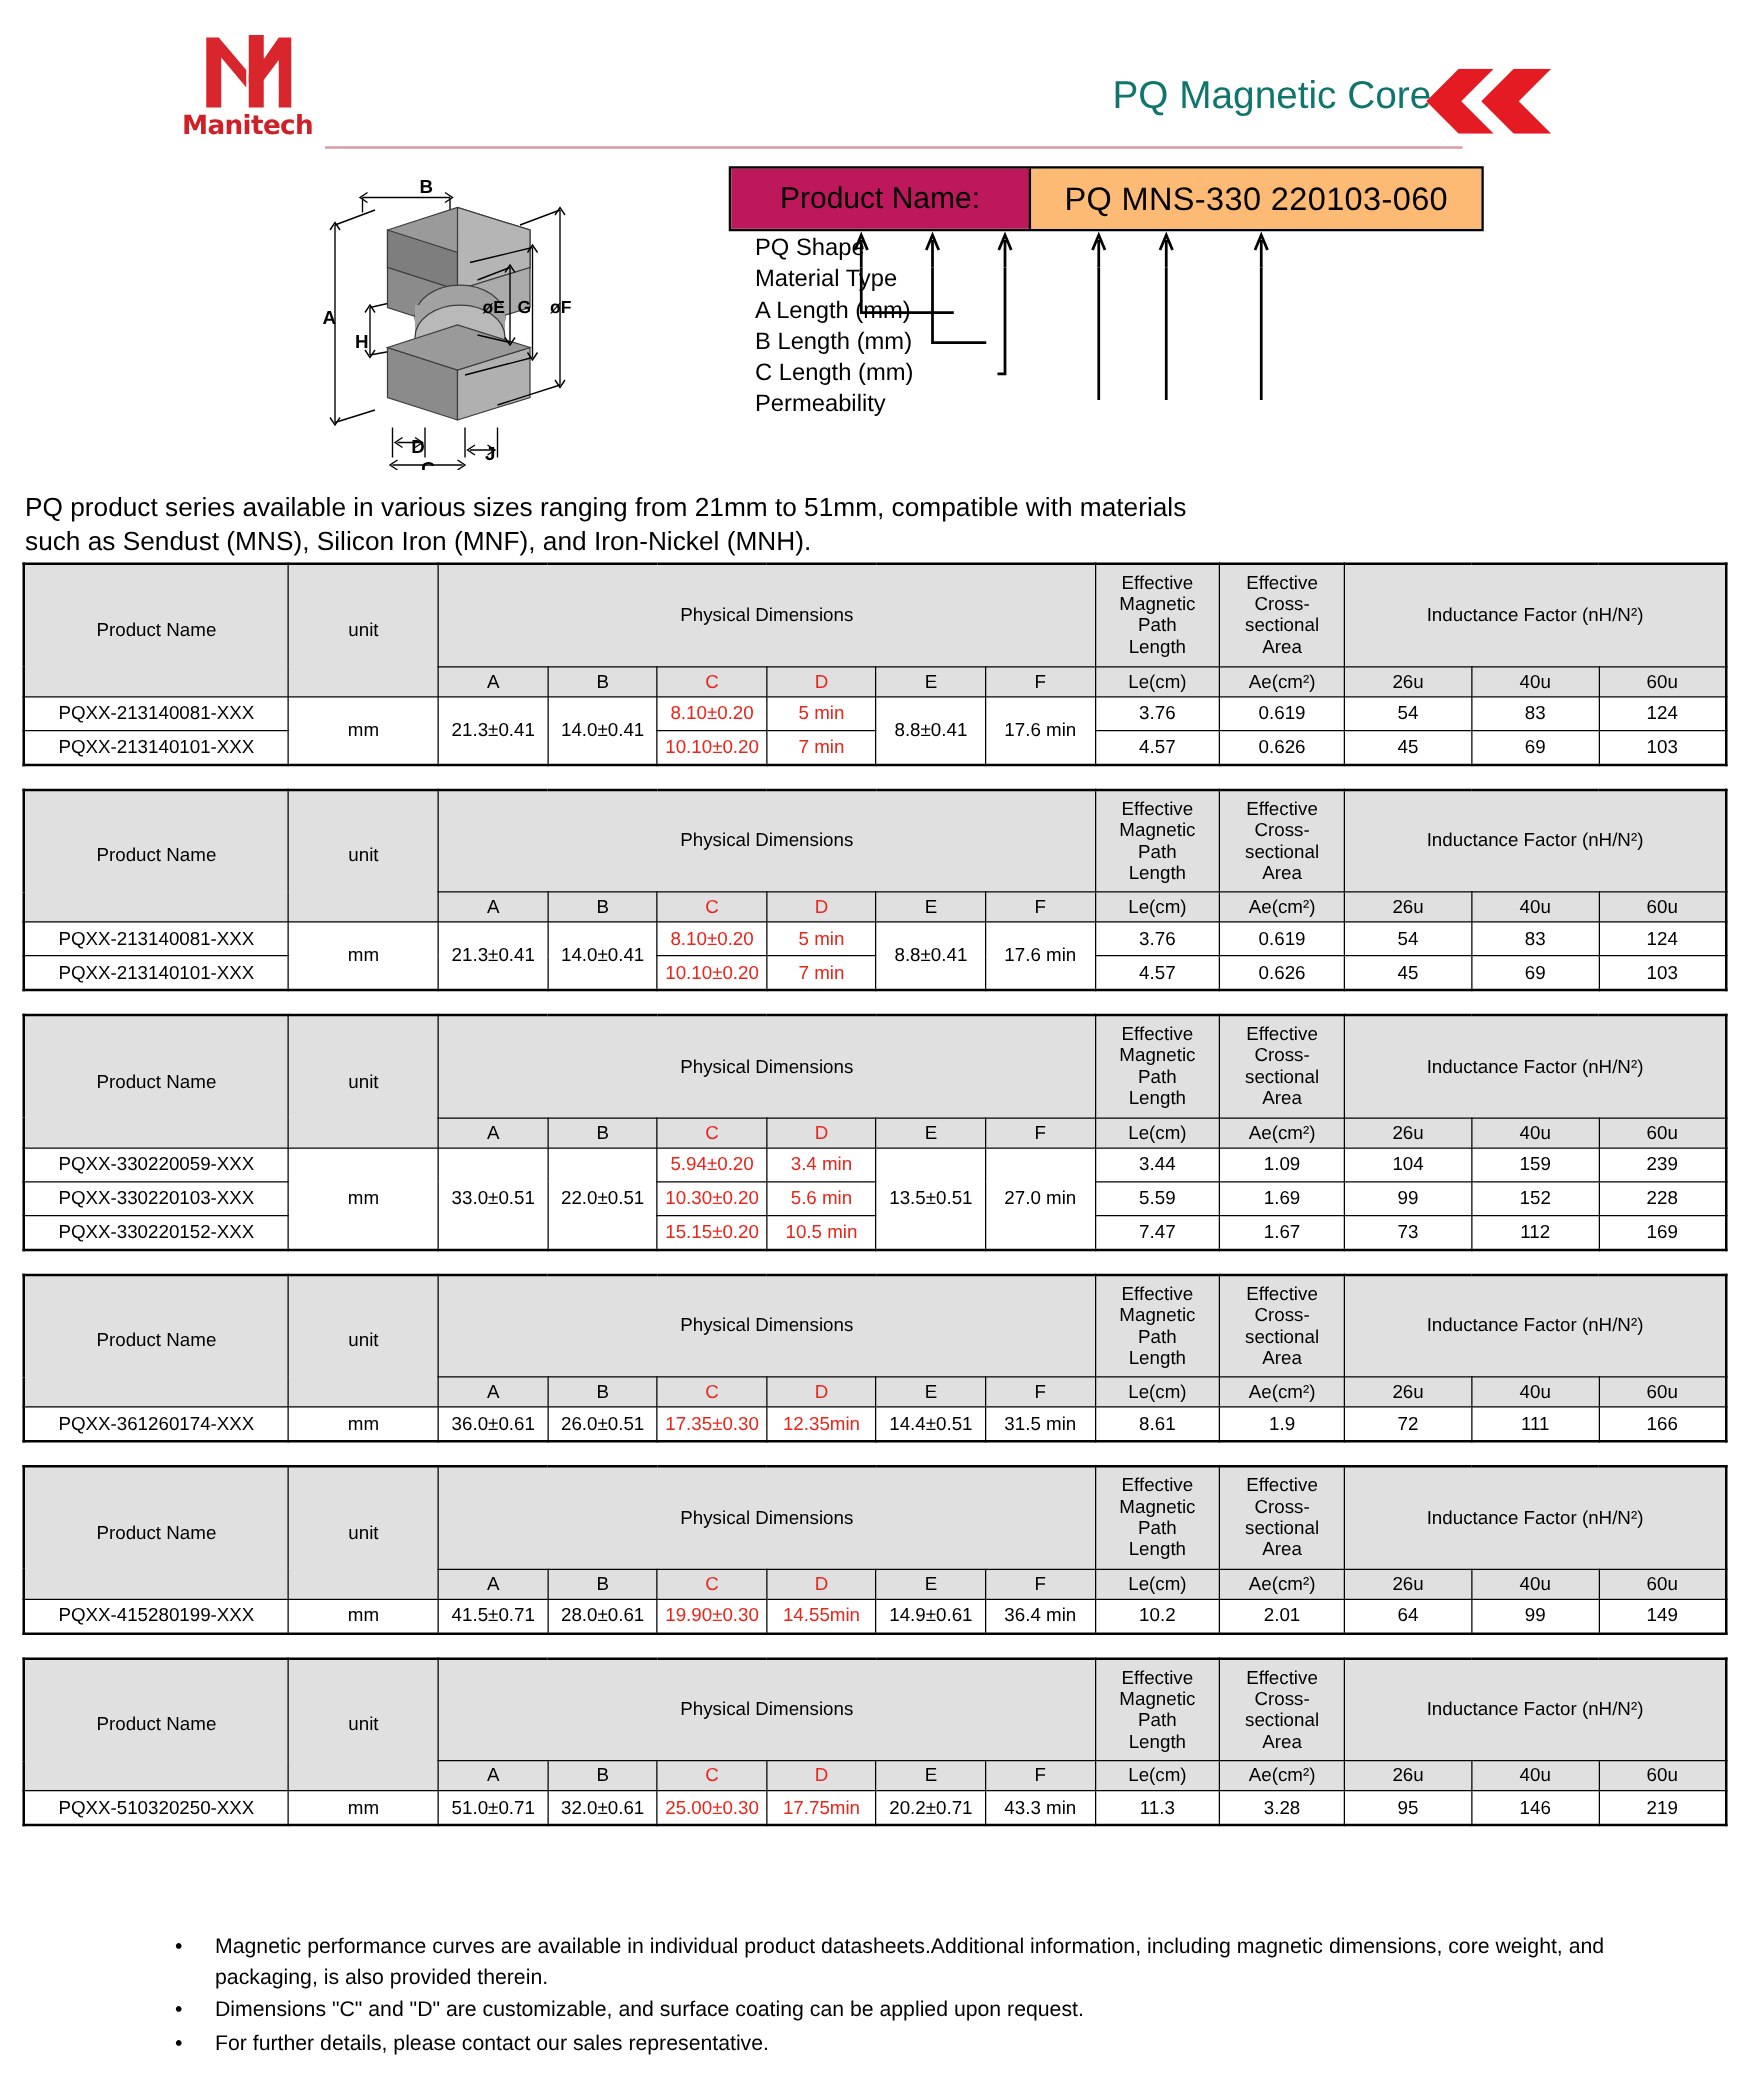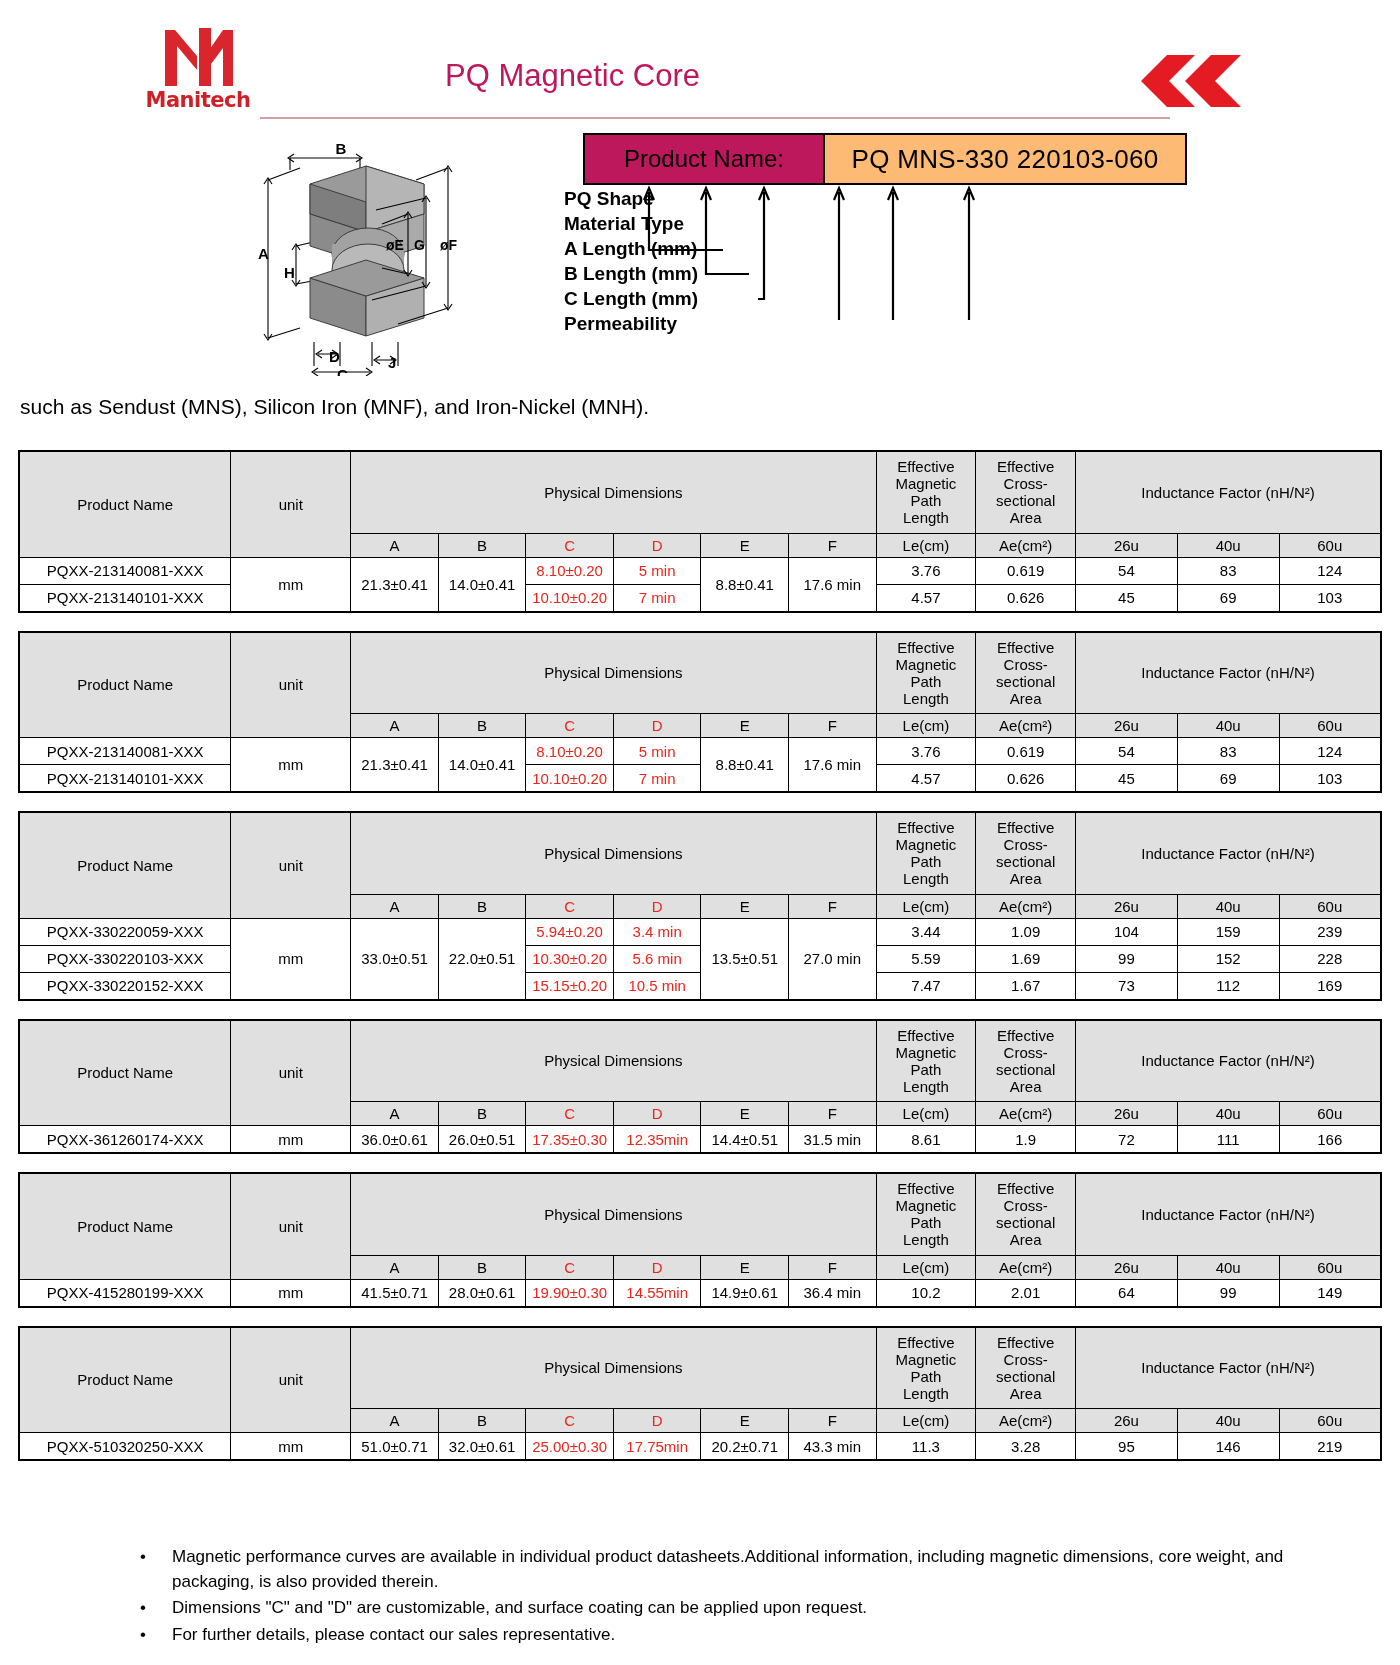--- a/index.html
+++ b/index.html
@@ -22,22 +22,22 @@
     width:180px;text-align:center;
   }
   .logo-mark{width:78px;height:62px;margin:0 auto;display:block;}
   .logo-text{
     font-size:21px;font-weight:bold;color:#cf2027;
     letter-spacing:-0.5px;line-height:1;margin-top:2px;
     font-family:"DejaVu Sans", sans-serif;
   }
   .header-title{
     position:absolute;left:0;top:58px;width:1145px;
-    text-align:center;
-    font-size:31px;color:#be185d;
+    text-align:right;
+    font-size:31px;color:#0f766e;
     font-family:"Liberation Sans", sans-serif;
   }
   .header-rule{
     position:absolute;left:260px;top:117px;width:910px;height:2px;
     background:#d99ca3;
   }
   .chev-group{
     position:absolute;left:1133px;top:55px;
     width:110px;height:52px;
   }
@@ -59,22 +59,22 @@
     display:flex;align-items:center;justify-content:center;
     font-size:24px;background:#be185d;
     border-right:2px solid #000;
   }
   .pn-value{
     flex:1;
     display:flex;align-items:center;justify-content:center;
     font-size:26px;background:#fdba74;letter-spacing:0.3px;
   }
   .legend{
-    position:absolute;left:564px;top:60px;
-    width:600px;height:190px;font-weight:bold;
+    position:absolute;left:604px;top:60px;
+    width:600px;height:190px;
   }
   .legend-label{
     position:absolute;left:0;
     font-size:19px;white-space:nowrap;
   }
 
   
   .intro{
     position:absolute;left:20px;top:394px;width:1000px;
     font-size:21px;line-height:1.28;
@@ -240,20 +240,21 @@
     <div class="legend-label" style="top:-2px;">PQ Shape</div>
     <div class="legend-label" style="top:23px;">Material Type</div>
     <div class="legend-label" style="top:48px;">A Length (mm)</div>
     <div class="legend-label" style="top:73px;">B Length (mm)</div>
     <div class="legend-label" style="top:98px;">C Length (mm)</div>
     <div class="legend-label" style="top:123px;">Permeability</div>
   </div>
 </div>
 
 <div class="intro">
+  <div>PQ product series available in various sizes ranging from 21mm to 51mm, compatible with materials</div>
   <div>such as Sendust (MNS), Silicon Iron (MNF), and Iron-Nickel (MNH).</div>
 </div>
 
 <div class="tables" id="tables-root">
     <table class="spec">
       <colgroup>
         <col class="c-pn">
         <col class="c-unit">
         <col class="c-d">
         <col class="c-d">

